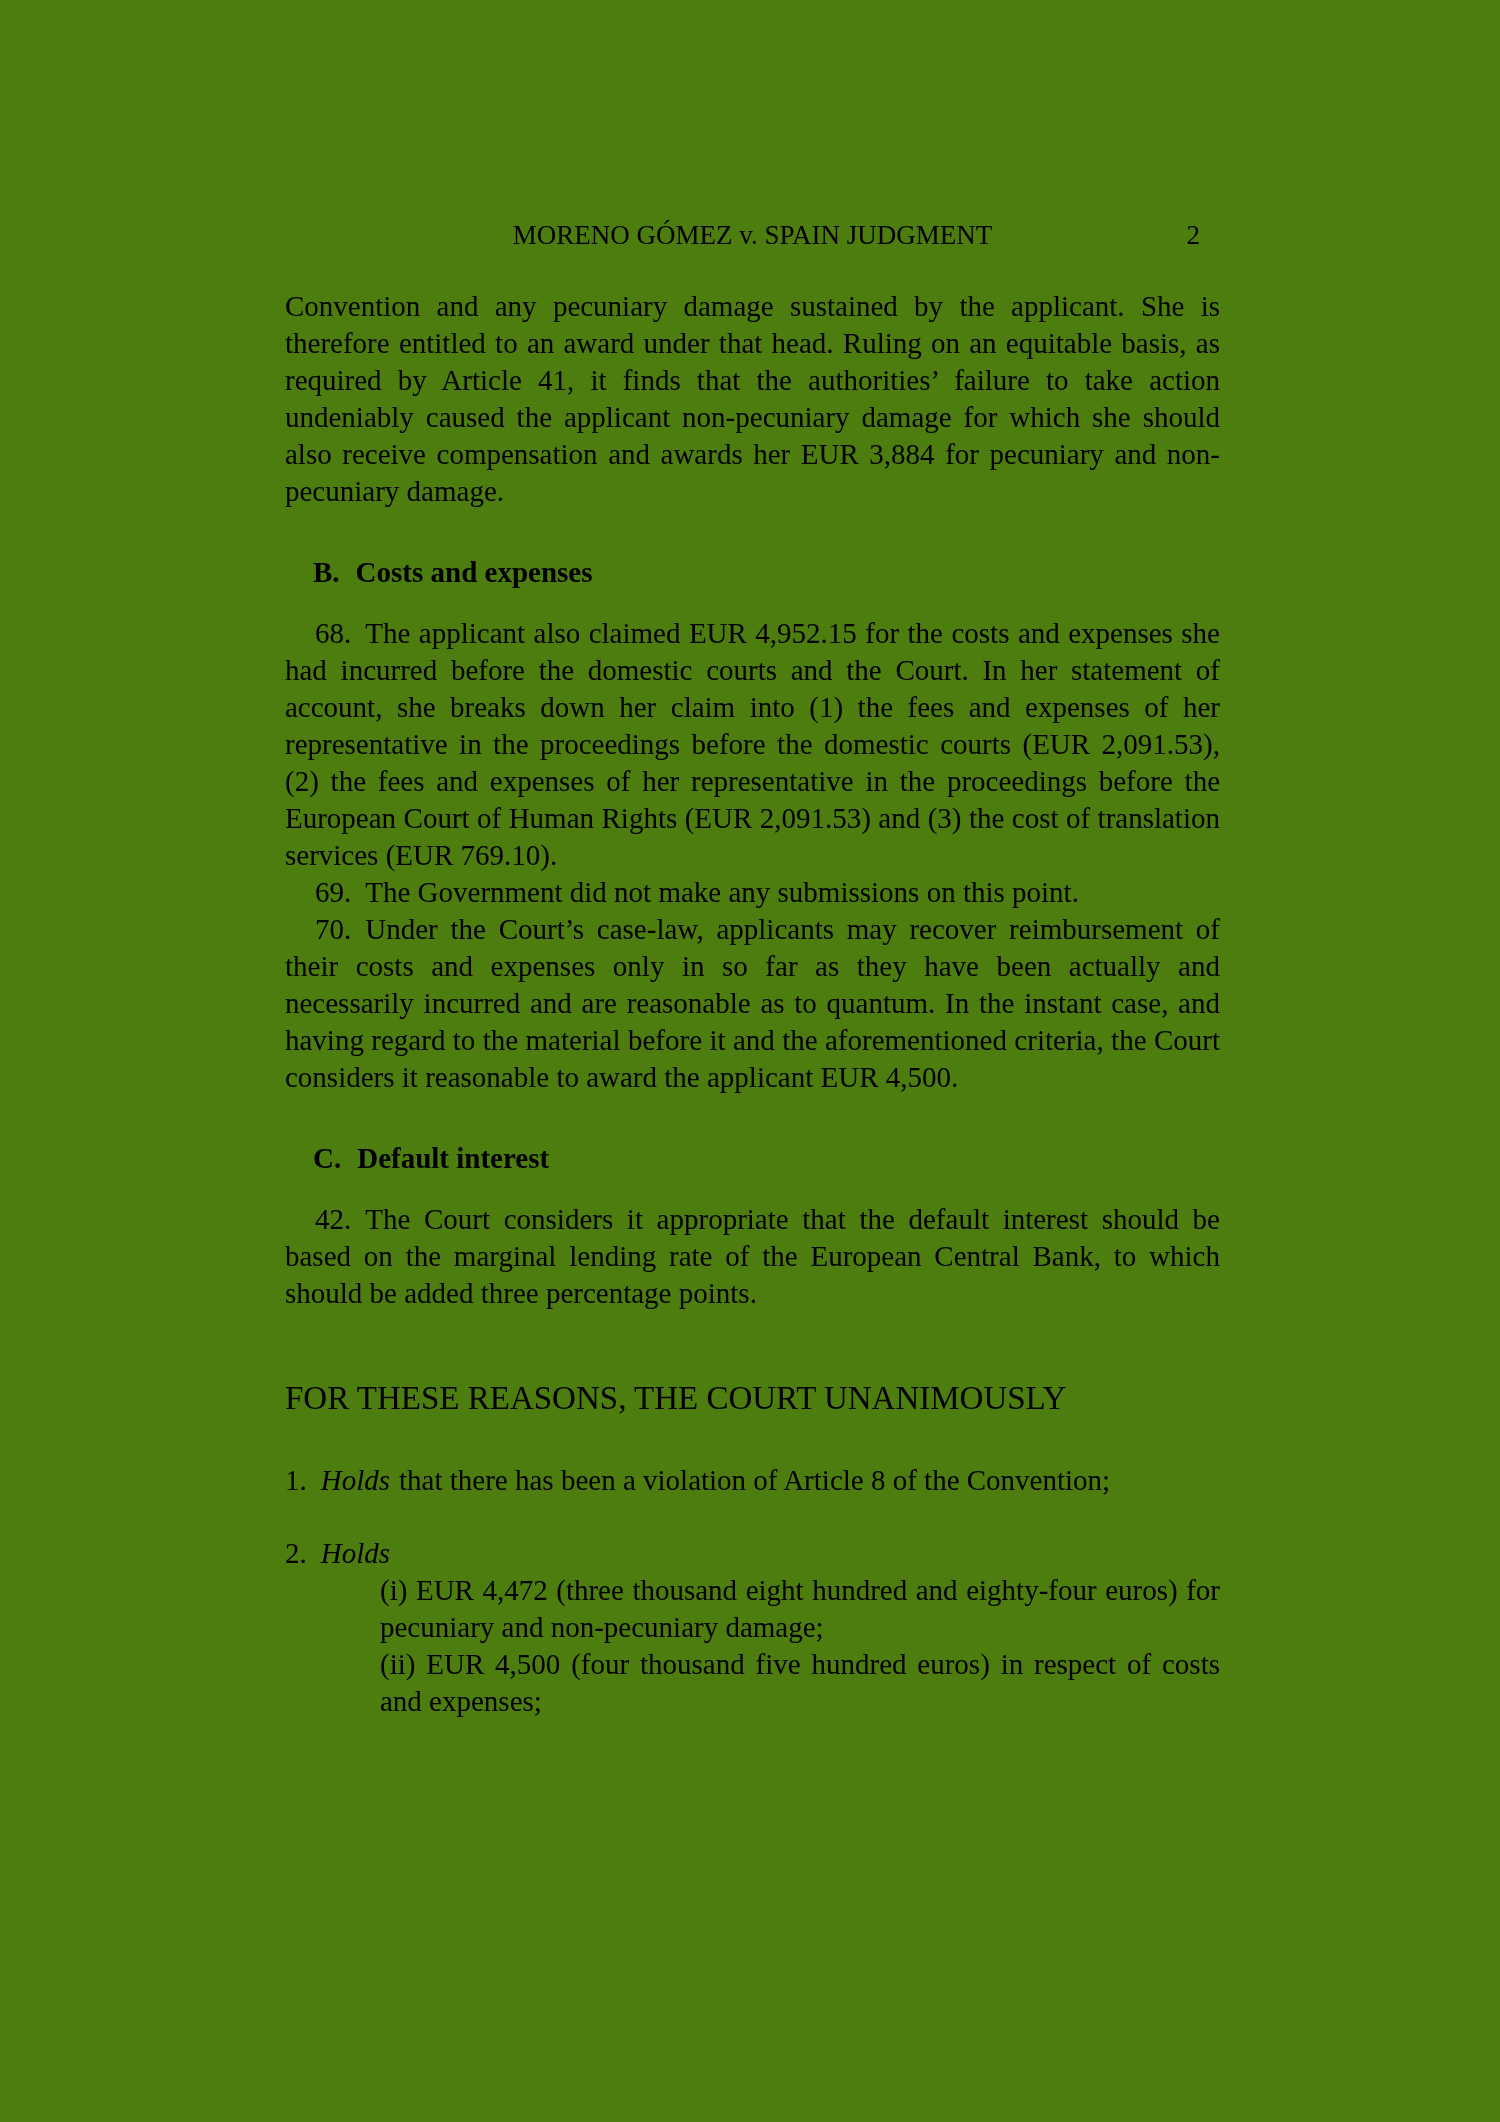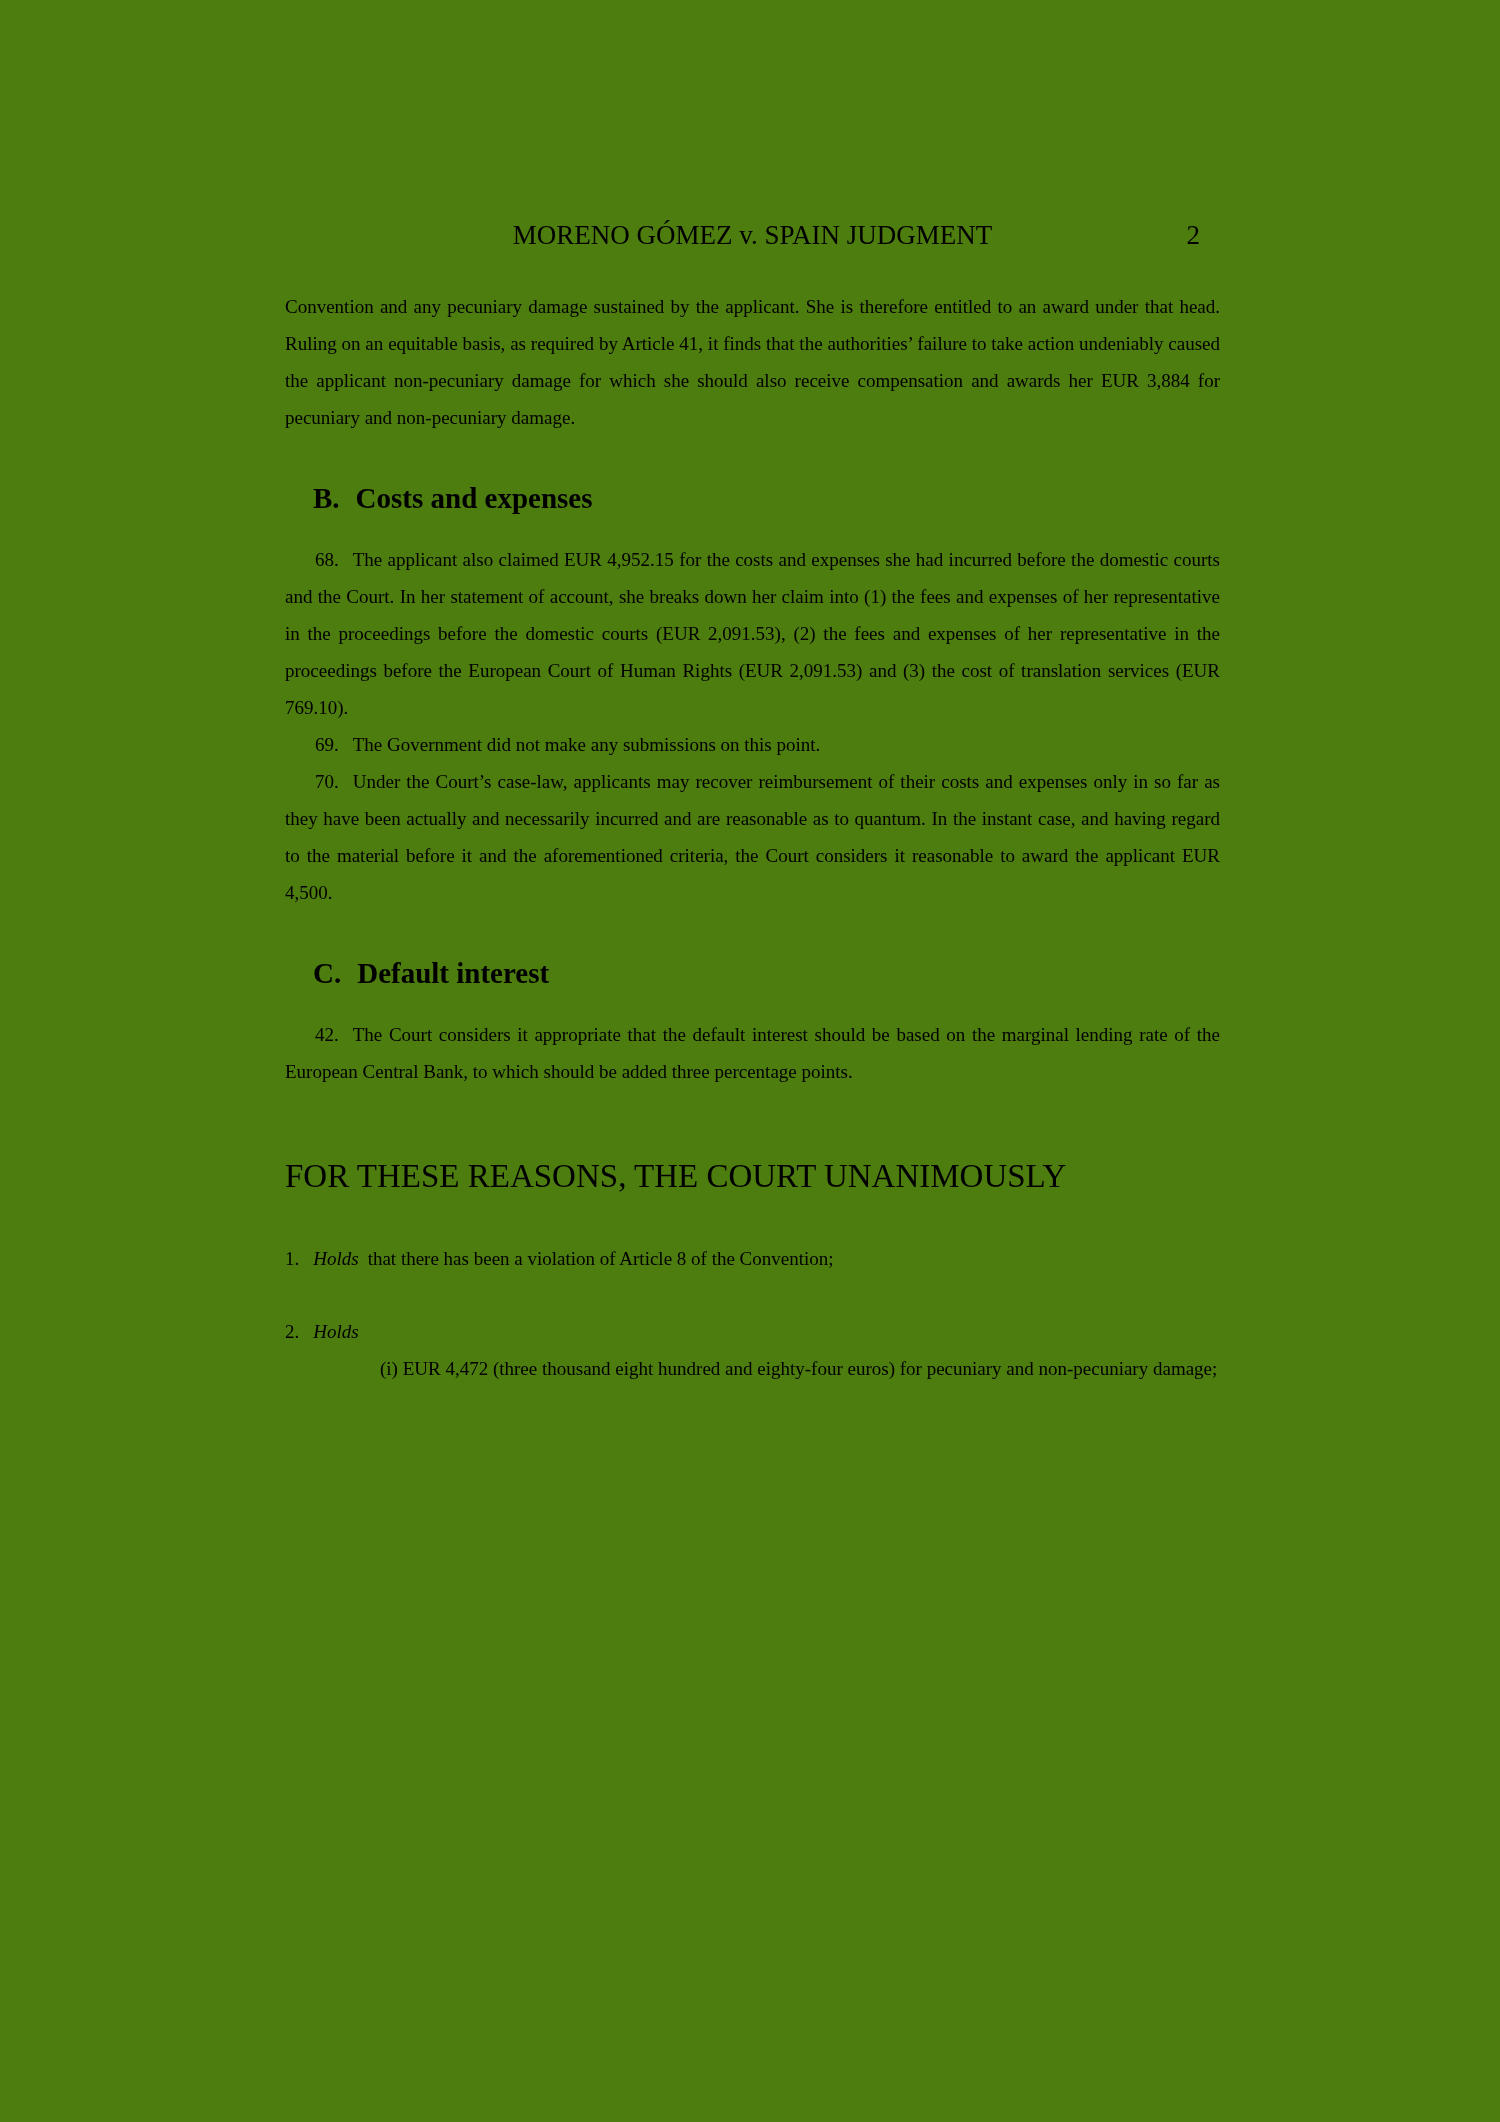--- a/index.html
+++ b/index.html
@@ -33,21 +33,21 @@
     text-align: center;
   }
   .header-page {
     position: absolute;
     top: 0;
     right: 20px;
   }
   
   .para {
     margin: 0;
-    font-size: 19px;
+    font-size: 29px;
     line-height: 37px;
     text-align: justify;
   }
   .intro {
     margin-top: 36px;
   }
   .num-para {
     text-indent: 30px;
   }
   .after-heading {
@@ -119,15 +119,16 @@
 
     <h1 class="ruling-heading">FOR THESE REASONS, THE COURT UNANIMOUSLY</h1>
 
     <p class="para ruling-item-1"><span class="pnum">1.</span><span class="verb">Holds</span><span>that there has been a violation of Article 8 of the Convention;</span></p>
 
     <p class="para ruling-item-2"><span class="pnum">2.</span><span class="verb">Holds</span></p>
 
 
     <p class="para sub-roman">(i) EUR 4,472 (three thousand eight hundred and eighty-four euros) for pecuniary and non-pecuniary damage;</p>
 
+    <p class="para sub-roman">(ii) EUR 4,500 (four thousand five hundred euros) in respect of costs and expenses;</p>
 
   </div>
 </div>
 
 </body></html>

